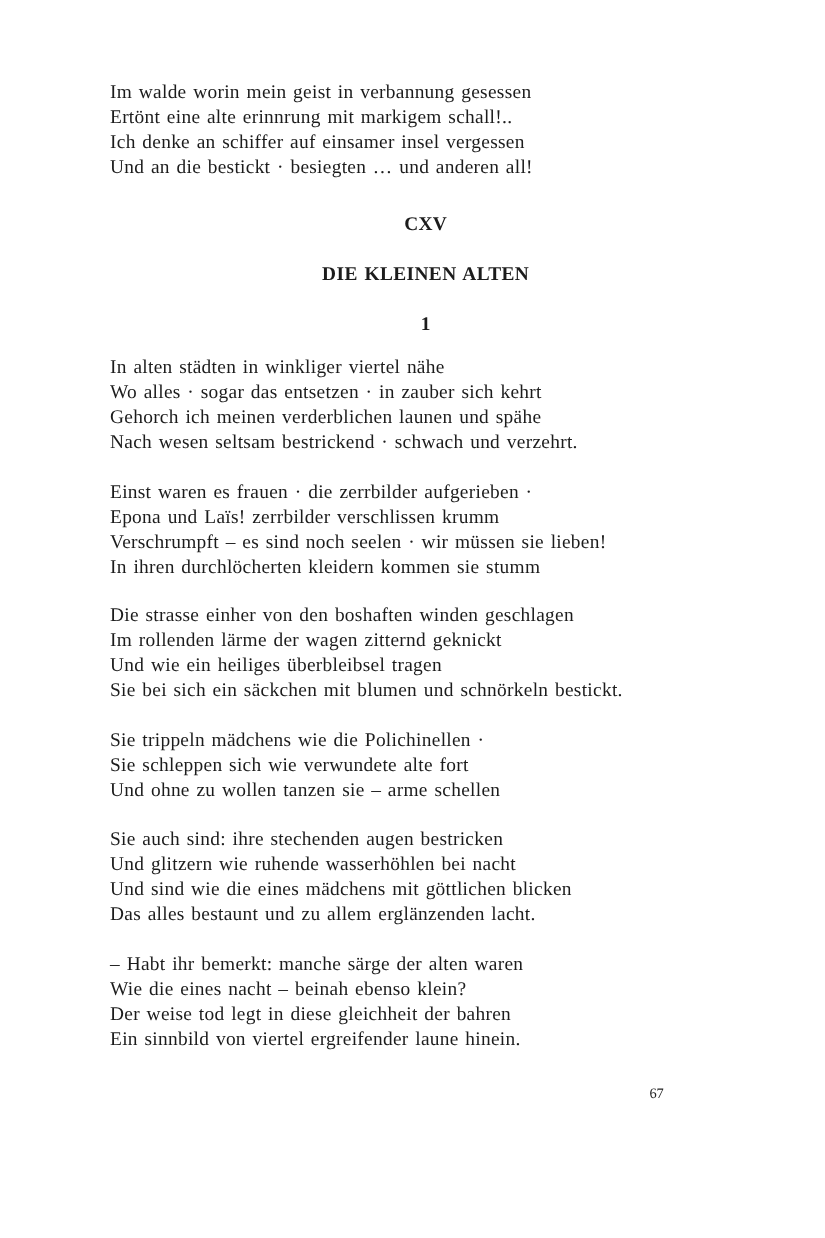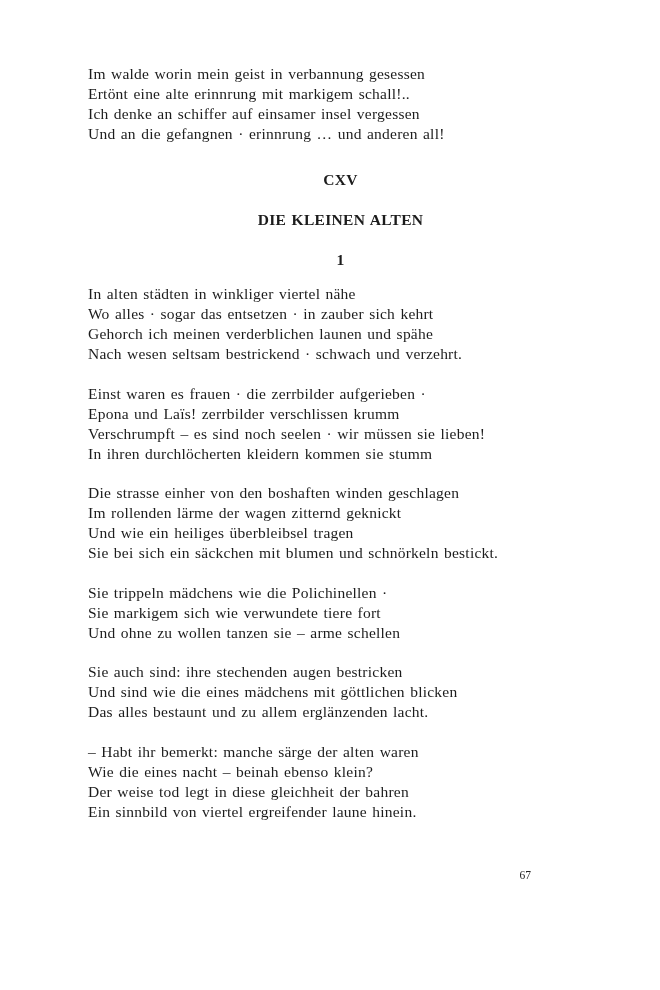--- a/index.html
+++ b/index.html
@@ -50,21 +50,21 @@
 </head>
 <body style="background: rgb(255, 255, 255);">
 
 <div class="page" style="background: rgb(255, 255, 255); color: rgb(28, 28, 28);">
   <div class="text-block">
 
     <div class="stanza continuation">
       <div class="line">Im walde worin mein geist in verbannung gesessen</div>
       <div class="line">Ertönt eine alte erinnrung mit markigem schall!..</div>
       <div class="line">Ich denke an schiffer auf einsamer insel vergessen</div>
-      <div class="line">Und an die gefangnen · erinnrung … und anderen all!</div>
+      <div class="line">Und an die bestickt · besiegten … und anderen all!</div>
     </div>
 
     <div class="heading num">CXV</div>
     <div class="heading title">DIE KLEINEN ALTEN</div>
     <div class="heading part">1</div>
 
     <div class="stanza">
       <div class="line">In alten städten in winkliger viertel nähe</div>
       <div class="line">Wo alles · sogar das entsetzen · in zauber sich kehrt</div>
       <div class="line">Gehorch ich meinen verderblichen launen und spähe</div>
@@ -80,26 +80,27 @@
 
     <div class="stanza">
       <div class="line">Die strasse einher von den boshaften winden geschlagen</div>
       <div class="line">Im rollenden lärme der wagen zitternd geknickt</div>
       <div class="line">Und wie ein heiliges überbleibsel tragen</div>
       <div class="line">Sie bei sich ein säckchen mit blumen und schnörkeln bestickt.</div>
     </div>
 
     <div class="stanza">
       <div class="line">Sie trippeln mädchens wie die Polichinellen ·</div>
-      <div class="line">Sie markigem sich wie verwundete tiere fort</div>
+      <div class="line">Sie schleppen sich wie verwundete alte fort</div>
       <div class="line">Und ohne zu wollen tanzen sie – arme schellen</div>
     </div>
 
     <div class="stanza">
       <div class="line">Sie auch sind: ihre stechenden augen bestricken</div>
+      <div class="line">Und glitzern wie ruhende wasserhöhlen bei nacht</div>
       <div class="line">Und sind wie die eines mädchens mit göttlichen blicken</div>
       <div class="line">Das alles bestaunt und zu allem erglänzenden lacht.</div>
     </div>
 
     <div class="stanza">
       <div class="line">– Habt ihr bemerkt: manche särge der alten waren</div>
       <div class="line">Wie die eines nacht – beinah ebenso klein?</div>
       <div class="line">Der weise tod legt in diese gleichheit der bahren</div>
       <div class="line">Ein sinnbild von viertel ergreifender laune hinein.</div>
     </div>

